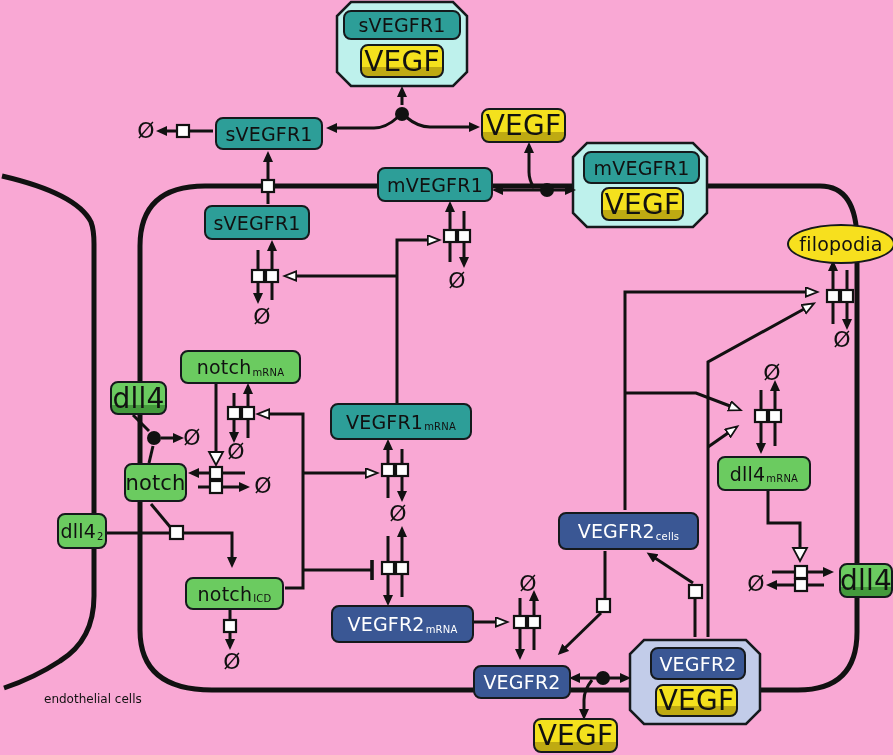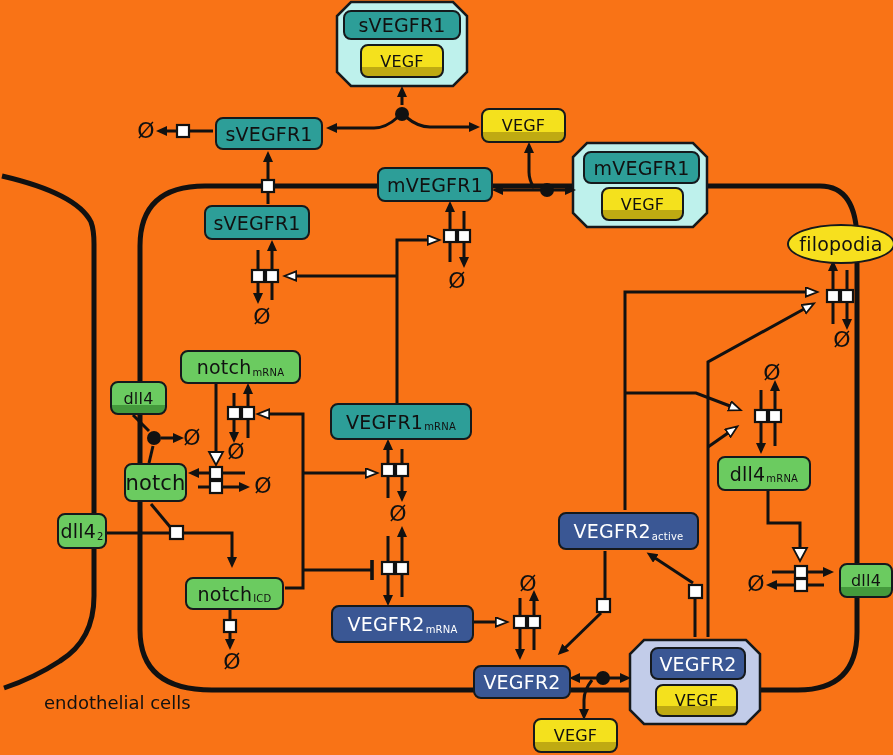--- a/index.html
+++ b/index.html
@@ -1,32 +1,32 @@
 <!DOCTYPE html>
 <html><head>
 <meta charset="utf-8">
 <style>
   html,body{margin:0;padding:0;background:#fff;}
-  #stage{position:relative;width:893px;height:755px;background:#f97316;overflow:hidden;
+  #stage{position:relative;width:893px;height:755px;background:#f9a8d4;overflow:hidden;
          font-family:"DejaVu Sans","Liberation Sans",sans-serif;color:#111;}
   svg{position:absolute;left:0;top:0;}
   .bx{position:absolute;display:flex;align-items:center;justify-content:center;
       border:2.5px solid #15191c;border-radius:8px;box-sizing:border-box;
       font-size:19px;letter-spacing:0.2px;white-space:nowrap;}
   .teal{background:#2D9E98;}
   .green{background:#6BCB60;}
   .green2{background:linear-gradient(#6BCB60 72%,#449A3C 72%);}
   .yellow{background:linear-gradient(#F4E11D 70%,#BFAA12 70%);}
   .blue{background:#3A5794;color:#fff;}
-  .f20{font-size:16px;} .f21{font-size:21px;}
+  .f20{font-size:28px;} .f21{font-size:21px;}
   .ellipse{border-radius:50%;background:#F7E01E;}
   .sub{font-size:10px;transform:translateY(5px);margin-left:1px;}
   .oslash{position:absolute;transform:translate(-50%,-50%);font-size:22px;
           font-weight:500;line-height:1;}
-  .plainlabel{position:absolute;font-size:18px;}
+  .plainlabel{position:absolute;font-size:12px;}
 </style>
 </head>
 <body>
 
 <div id="stage">
 
 <svg width="893" height="755" viewBox="0 0 893 755">
   <defs>
     <marker id="arr" markerWidth="14" markerHeight="12" refX="1" refY="5" orient="auto" markerUnits="userSpaceOnUse">
       <path d="M0,0 L11,5 L0,10 Z" fill="#111"></path>
@@ -226,21 +226,21 @@
       <span class="sub">ICD</span>
     </div>
 
 <div class="bx blue" style="left:331px;top:605px;width:143px;height:38px">
       <span>VEGFR2</span>
       <span class="sub">mRNA</span>
     </div>
 
 <div class="bx blue" style="left:558px;top:512px;width:141px;height:38px">
       <span>VEGFR2</span>
-      <span class="sub">active</span>
+      <span class="sub">cells</span>
     </div>
 
 <div class="bx green" style="left:717px;top:456px;width:94px;height:35px">
       <span>dll4</span>
       <span class="sub">mRNA</span>
     </div>
 
 <div class="bx green2 f20" style="left:839px;top:563px;width:54px;height:35px">
       <span>dll4</span>
     </div>

